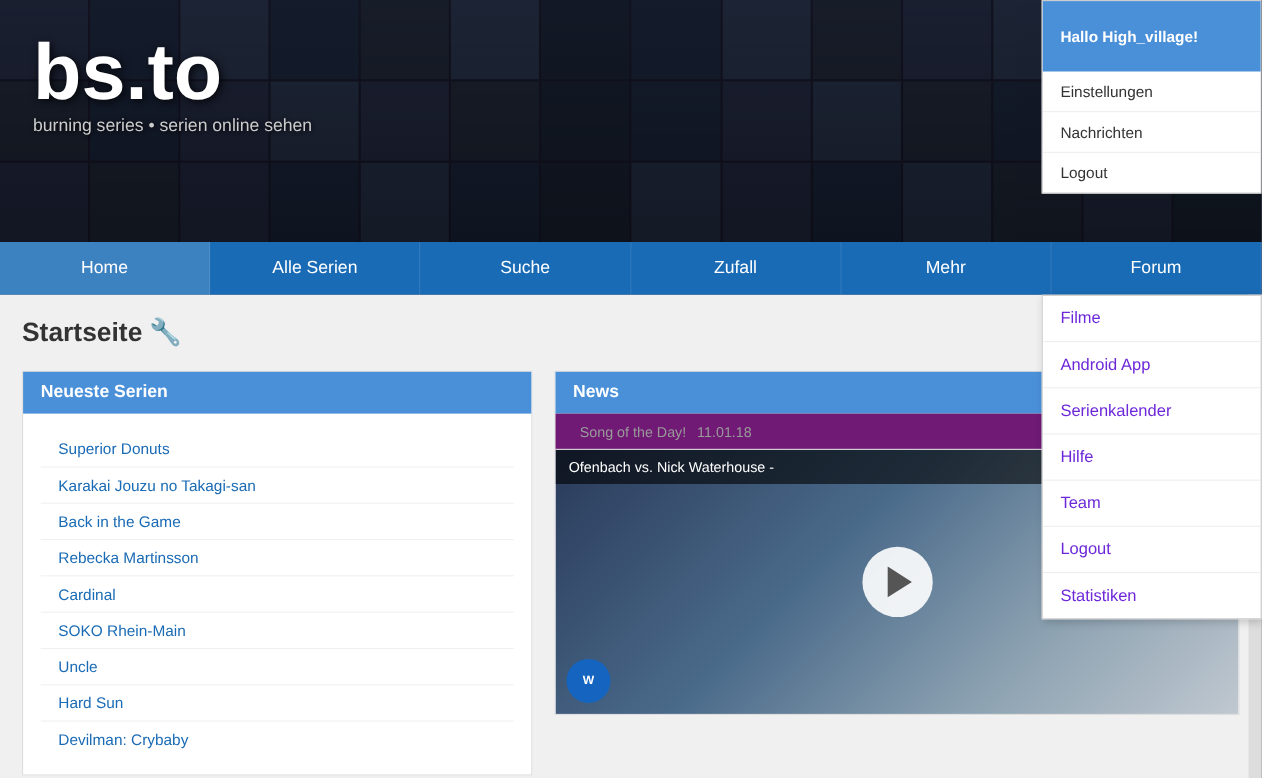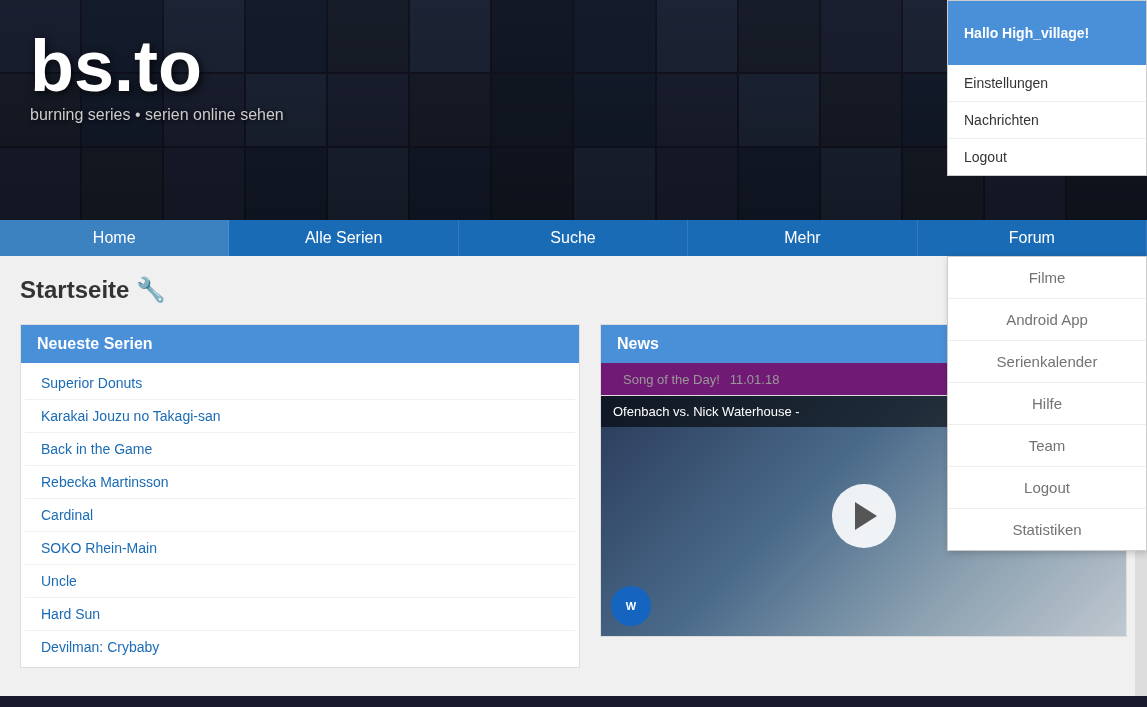--- a/index.html
+++ b/index.html
@@ -62,21 +62,21 @@
       color: #333;
       border-bottom: 1px solid #eee;
       cursor: pointer;
     }
     .user-dropdown-item:last-child { border-bottom: none; }
 
     
     .navbar {
       display: flex;
       background: #1a6bb5;
-      height: 36px;
+      height: 48px;
     }
     .nav-item {
       flex: 1;
       display: flex;
       align-items: center;
       justify-content: center;
       color: #fff;
       font-size: 16px;
       cursor: pointer;
       border-right: 1px solid rgba(255,255,255,0.1);
@@ -100,36 +100,36 @@
       margin-bottom: 20px;
     }
 
     .content-columns {
       display: flex;
       gap: 20px;
     }
 
     
     .left-column {
-      width: 560px;
+      width: 464px;
       flex-shrink: 0;
     }
     .panel {
       background: #fff;
       border: 1px solid #ddd;
     }
     .panel-header {
       background: #4a90d9;
       color: #fff;
       padding: 10px 16px;
       font-size: 16px;
       font-weight: bold;
     }
     .panel-body {
-      padding: 4px;
+      padding: 16px;
     }
     .series-item {
       padding: 8px 16px;
       font-size: 14px;
       color: #1a6bb5;
       border-bottom: 1px solid #f0f0f0;
       cursor: pointer;
     }
     .series-item:last-child { border-bottom: none; }
 
@@ -226,24 +226,24 @@
       right: 0;
       width: 200px;
       background: #fff;
       border: 1px solid #ccc;
       z-index: 50;
       box-shadow: 2px 2px 8px rgba(0,0,0,0.2);
     }
     .mehr-dropdown-item {
       padding: 12px 16px;
       font-size: 15px;
-      color: #737373;
+      color: #6d28d9;
       border-bottom: 1px solid #eee;
       cursor: pointer;
-      text-align: center;
+      text-align: left;
     }
     .mehr-dropdown-item:last-child { border-bottom: none; }
 
     
     .scrollbar-track {
       position: absolute;
       right: 0;
       top: 0;
       bottom: 0;
       width: 12px;
@@ -333,20 +333,21 @@
     <div class="user-dropdown-item">Einstellungen</div>
     <div class="user-dropdown-item">Nachrichten</div>
     <div class="user-dropdown-item">Logout</div>
   </div>
 </div>
 
 <nav class="navbar">
   <div class="nav-item active">Home</div>
   <div class="nav-item">Alle Serien</div>
   <div class="nav-item">Suche</div>
+  <div class="nav-item">Zufall</div>
   <div class="nav-item">Mehr</div>
   <div class="nav-item">Forum</div>
 </nav>
 
 <div class="main-content">
   <div class="page-title">Startseite 🔧</div>
 
   <div class="content-columns">
 
     <div class="left-column">

